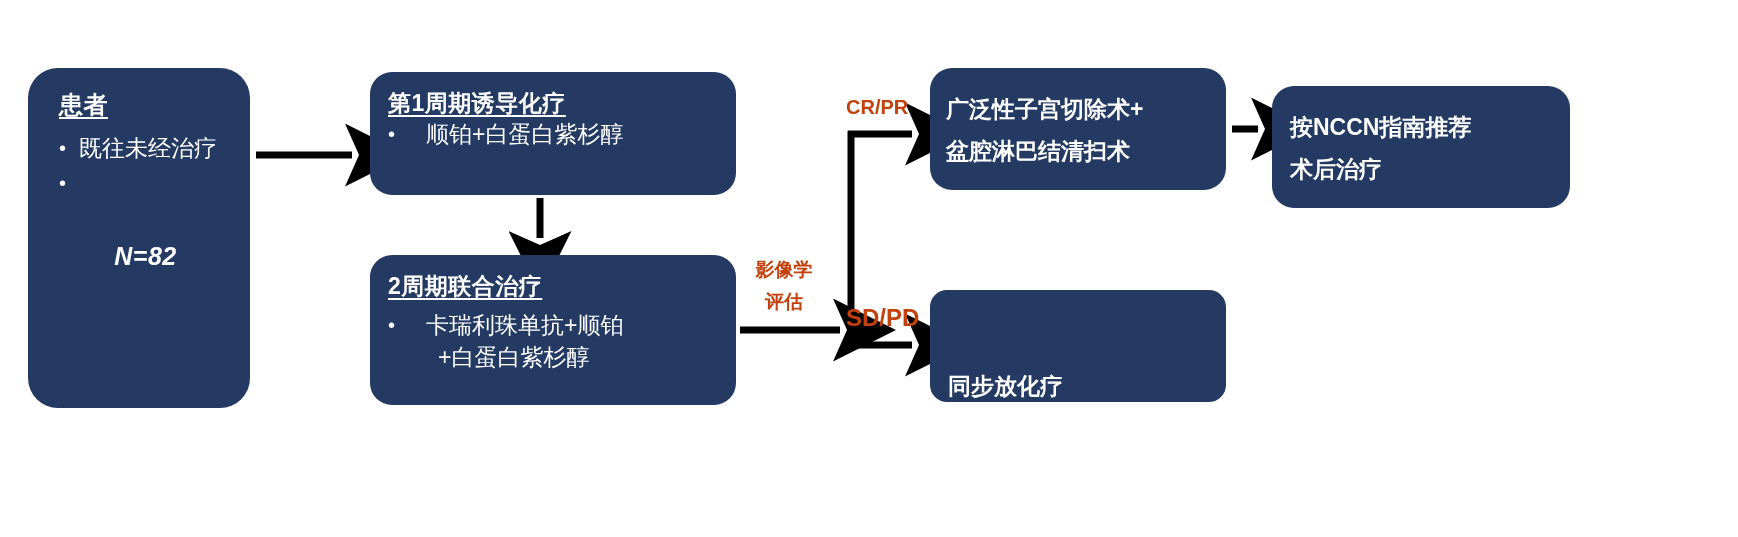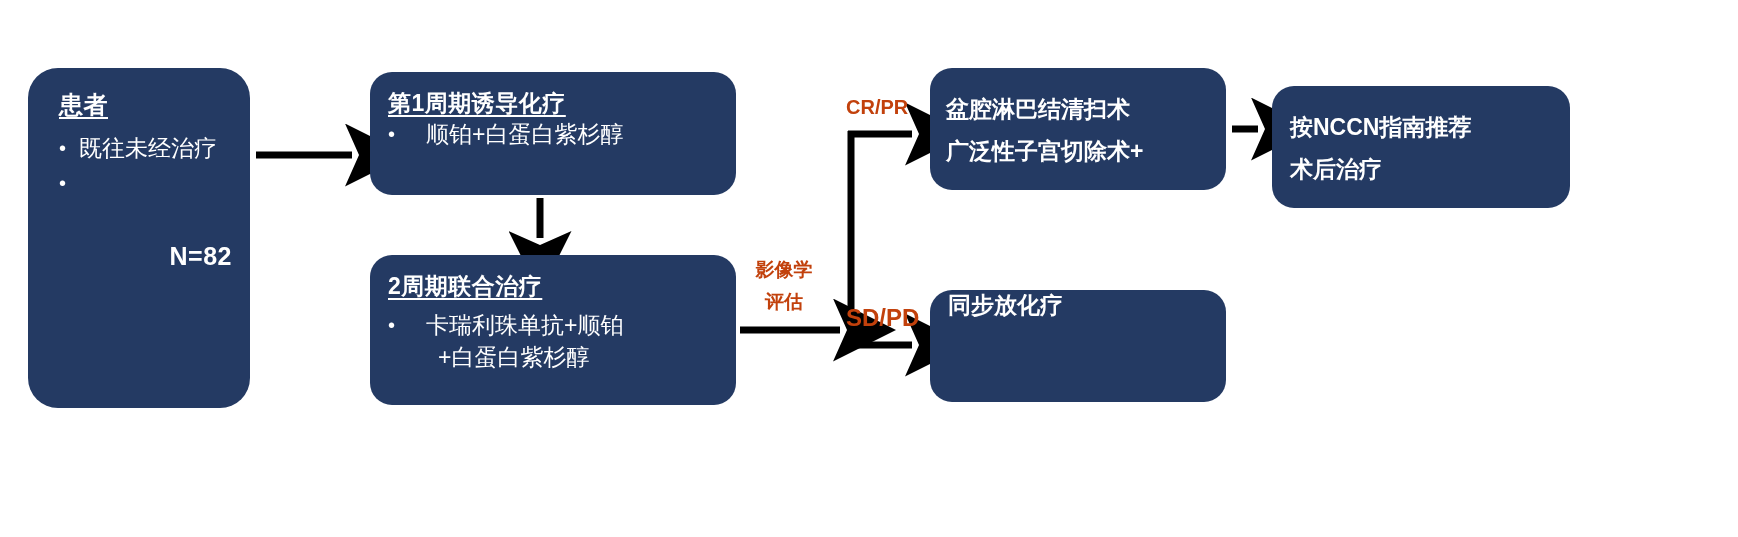--- a/index.html
+++ b/index.html
@@ -57,23 +57,24 @@
   }
   #node-patients .bullet-row {
     font-size: 23px;
     line-height: 33px;
     margin-bottom: 2px;
   }
   #node-patients .bullet-dot { width: 20px; font-size: 20px; line-height: 33px;}
   #node-patients .n-value {
     font-size: 25px;
     font-weight: bold;
-    text-align: right;
+    text-align: center;
     margin-top: 42px;
     letter-spacing: 0.5px;
+    font-style: italic;
   }
 
   
   #node-cycle1 {
     left: 370px;
     top: 72px;
     width: 366px;
     height: 123px;
     padding: 16px 10px 0 18px;
   }
@@ -128,23 +129,24 @@
   }
 
   
   #node-ccrt {
     left: 930px;
     top: 290px;
     width: 296px;
     height: 112px;
     padding: 0 14px 0 18px;
     display: flex;
-    align-items: flex-start;
-    font-weight: bold;
-    font-size: 23px;
+    align-items: flex-end;
+    font-weight: bold;
+    font-size: 23px;
+    border-radius: 17px;
   }
 
   
   .edge-label {
     position: absolute;
     font-weight: bold;
     color: #c2410c;
     white-space: nowrap;
   }
   #label-crpr { left: 846px; top: 96px; font-size: 20px; }
@@ -236,22 +238,22 @@
     <div class="bullet-row">
       <span class="bullet-dot">•</span>
       <span class="bullet-text">
         <span>卡瑞利珠单抗+顺铂</span><br>
         <span class="bullet-text-2">+白蛋白紫杉醇</span>
       </span>
     </div>
   </div>
 
   <div class="node" id="node-surgery">
+    <div>广泛性子宫切除术+</div>
     <div>盆腔淋巴结清扫术</div>
-    <div>广泛性子宫切除术+</div>
   </div>
 
   <div class="node" id="node-nccn">
     <div>按NCCN指南推荐</div>
     <div>术后治疗</div>
   </div>
 
   <div class="node" id="node-ccrt">
     <div>同步放化疗</div>
   </div>

